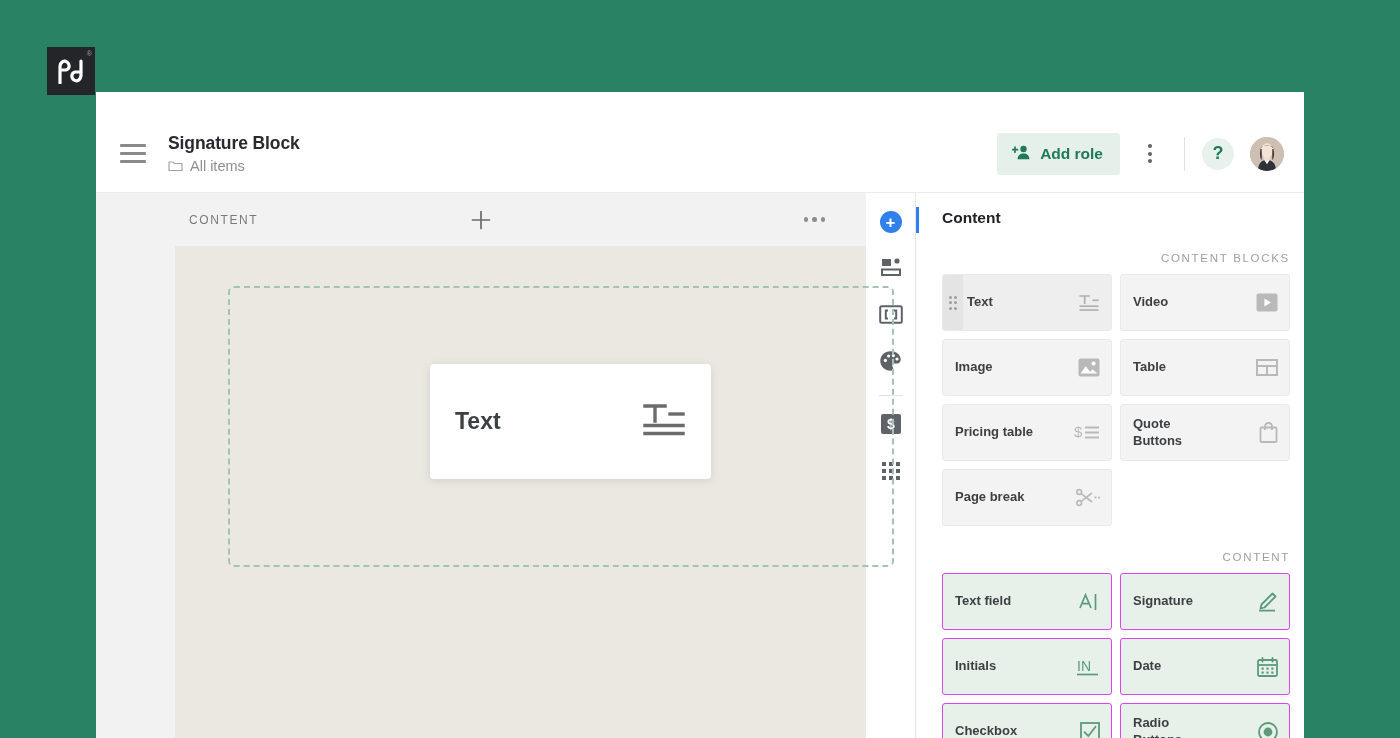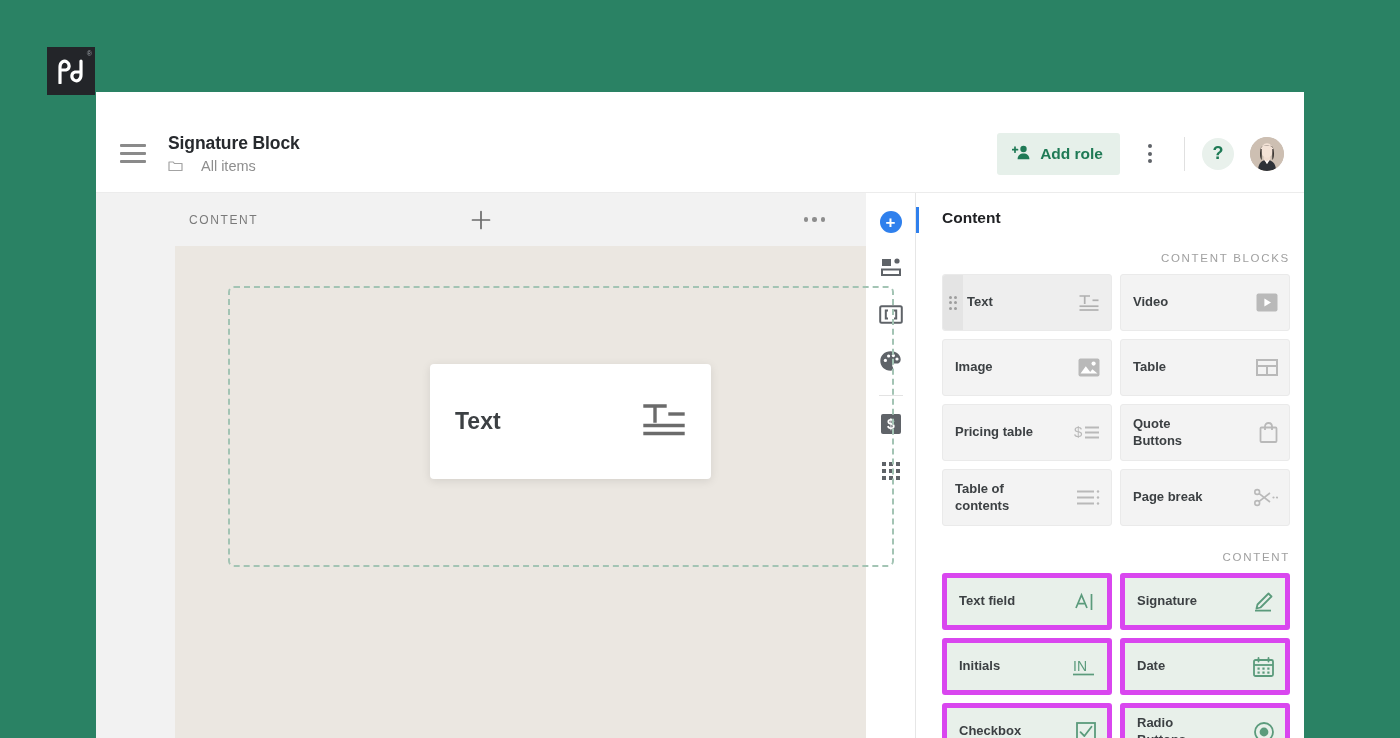--- a/index.html
+++ b/index.html
@@ -31,21 +31,21 @@
   .topbar {
     height: 78px; background: #fff; position: relative;
     display: flex; align-items: center; padding: 0 20px 0 24px;
     border-bottom: 1px solid #ececec;
     margin-top: 23px;
   }
   .hamburger { width: 26px; margin-right: 22px; cursor: pointer; flex: 0 0 auto; }
   .hamburger span { display: block; height: 3px; background: #8a8a8a; border-radius: 1px; margin: 5px 0; }
   .titleblock { flex: 1 1 auto; }
   .doc-title { font-size: 17.5px; font-weight: bold; color: #272a2e; letter-spacing: -0.1px; }
-  .breadcrumb { display: flex; align-items: center; gap: 18px; margin-top: 4px; }
+  .breadcrumb { display: flex; align-items: center; gap: 7px; margin-top: 4px; }
   .breadcrumb .folder { width: 15px; height: 12px; position: relative; flex: 0 0 auto; }
   .breadcrumb .folder svg { display: block; }
   .breadcrumb span.txt { font-size: 14.5px; color: #8e8e8e; }
 
   .topright { display: flex; align-items: center; gap: 4px; }
   .add-role {
     display: flex; align-items: center; gap: 9px;
     background: #e6f0ea; color: #1f7a56; border: none;
     font-size: 15.5px; font-weight: bold; font-family: Liberation Sans, sans-serif;
     padding: 11px 17px 11px 15px; border-radius: 3px; cursor: pointer;
@@ -133,21 +133,21 @@
   .tile .tl { font-size: 13px; font-weight: bold; color: #3c4043; line-height: 1.25; max-width: 88px; }
   .tile .ti { margin-left: auto; display: flex; align-items: center; }
   .tile.dragging { background: #eeeeee; padding-left: 24px; }
   .drag-handle {
     position: absolute; left: 0; top: 0; bottom: 0; width: 20px;
     background: #e4e4e4; display: flex; align-items: center; justify-content: center;
     border-radius: 3px 0 0 3px;
   }
   .drag-handle .dots { display: grid; grid-template-columns: 3px 3px; gap: 2.5px; }
   .drag-handle .dots i { width: 3px; height: 3px; background: #9e9e9e; border-radius: 50%; display: block; }
-  .tile.field { background: #e8f0ea; border: 5px solid #d946ef; }
+  .tile.field { background: #e8f0ea; border: 1px solid #d946ef; }
   .tile.field .tl { color: #3c4043; }
 </style>
 </head>
 <body>
 
 <div class="screen">
 
   <div class="logo">
     <svg width="30" height="26" viewBox="0 0 30 26" aria-hidden="true">
       <path d="M4 25 L4 9 C4 4 8 2 11 4 C14 6 14 11 10 12 L6 12" fill="none" stroke="#ffffff" stroke-width="3.2" stroke-linecap="round"></path>
@@ -389,31 +389,20 @@
           <div class="tile">
             <span class="tl">Quote Buttons</span>
             <span class="ti">
               <svg width="19" height="21" viewBox="0 0 19 21" aria-hidden="true">
                 <rect x="1.5" y="5.5" width="16" height="14.5" rx="1" fill="none" stroke="#b9b9b9" stroke-width="1.8"></rect>
                 <path d="M6 8 L6 4.6 C6 2.4 7.5 1 9.5 1 C11.5 1 13 2.4 13 4.6 L13 8" fill="none" stroke="#b9b9b9" stroke-width="1.8"></path>
               </svg>
             </span>
           </div>
 
-          <div class="tile">
-            <span class="tl">Table of contents</span>
-            <span class="ti">
-              <svg width="24" height="17" viewBox="0 0 24 17" aria-hidden="true">
-                <path d="M1 2.5 L18 2.5 M1 8.5 L18 8.5 M1 14.5 L18 14.5" stroke="#b9b9b9" stroke-width="2"></path>
-                <circle cx="22" cy="2.5" r="1.2" fill="#b9b9b9"></circle>
-                <circle cx="22" cy="8.5" r="1.2" fill="#b9b9b9"></circle>
-                <circle cx="22" cy="14.5" r="1.2" fill="#b9b9b9"></circle>
-              </svg>
-            </span>
-          </div>
 
           <div class="tile">
             <span class="tl">Page break</span>
             <span class="ti">
               <svg width="24" height="19" viewBox="0 0 24 19" aria-hidden="true">
                 <circle cx="3.2" cy="4" r="2.4" fill="none" stroke="#b9b9b9" stroke-width="1.6"></circle>
                 <circle cx="3.2" cy="15" r="2.4" fill="none" stroke="#b9b9b9" stroke-width="1.6"></circle>
                 <path d="M5.2 5.6 L16 14 M5.2 13.4 L16 5" stroke="#b9b9b9" stroke-width="1.6"></path>
                 <circle cx="19.5" cy="9.5" r="1.1" fill="#b9b9b9"></circle>
                 <circle cx="23" cy="9.5" r="1.1" fill="#b9b9b9"></circle>

